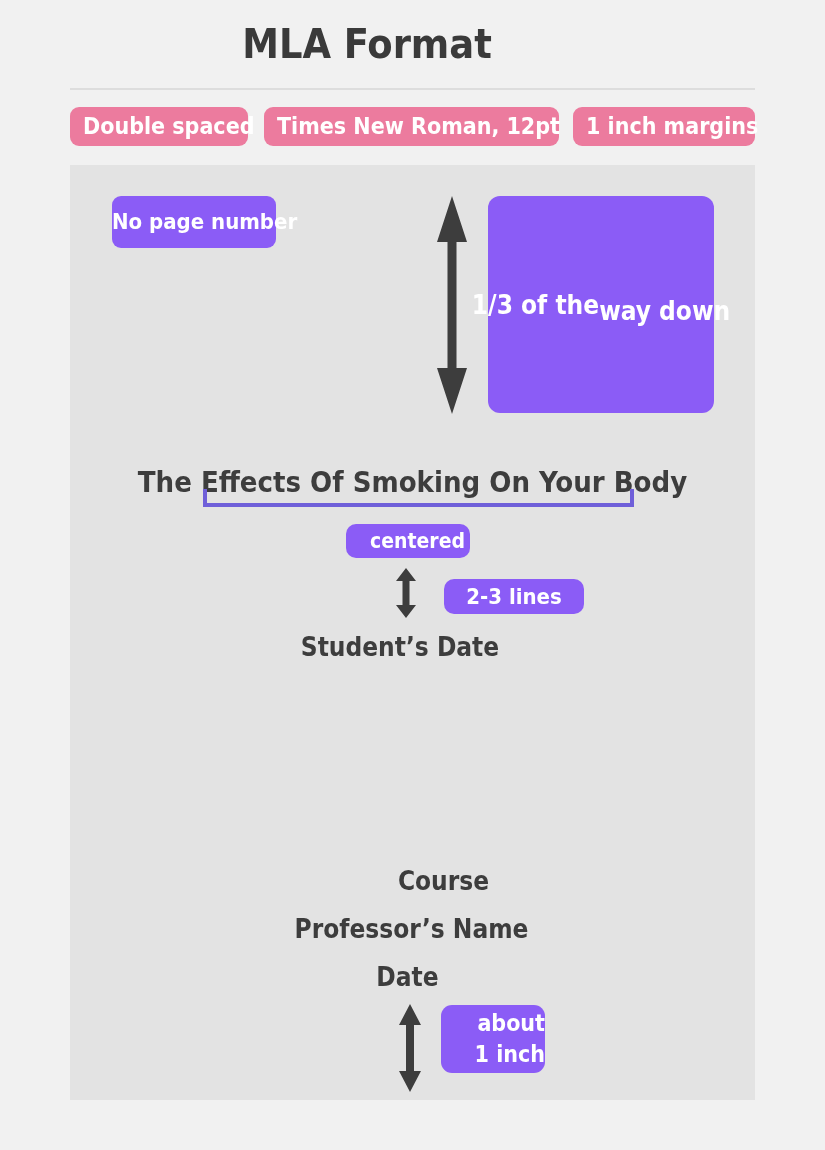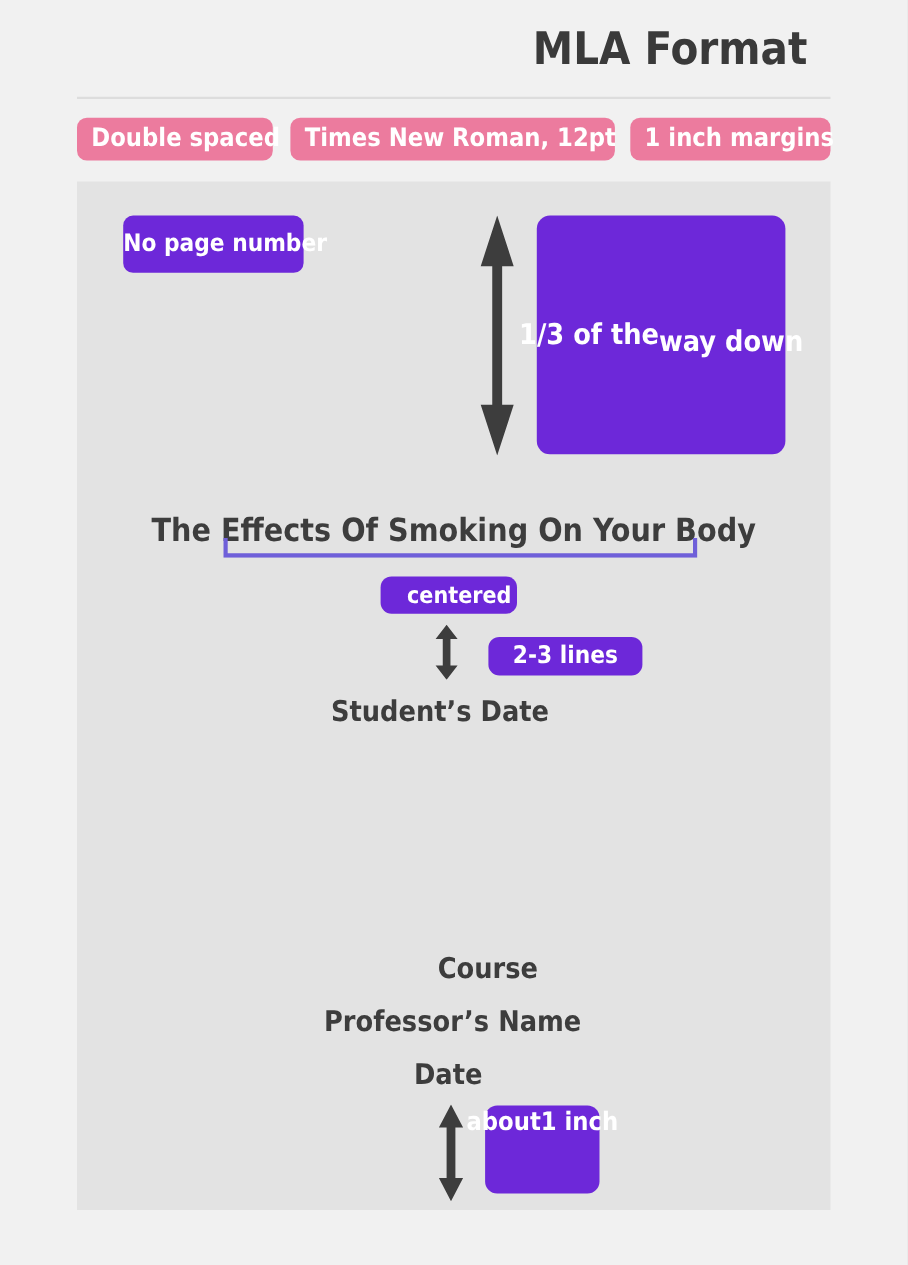--- a/index.html
+++ b/index.html
@@ -21,21 +21,21 @@
     left: 0; top: 0;
     width: 825px;
     height: 1150px;
   }
 
   
   .page-title {
     position: absolute;
     left: 0; top: 24px;
     width: 734px;
-    text-align: right;
+    text-align: center;
     font-size: 41px;
     font-weight: bold;
     color: #3a3a3a;
     letter-spacing: 0px;
     line-height: 1;
     font-stretch: condensed;
   }
 
   .divider {
     position: absolute;
@@ -77,21 +77,21 @@
     position: absolute;
     left: 70px; top: 165px;
     width: 685px;
     height: 935px;
     background: #e3e3e3;
   }
 
   
   .purple-badge {
     position: absolute;
-    background: #6d28d9;
+    background: #8b5cf6;
     color: #ffffff;
     font-weight: bold;
     text-align: center;
     white-space: nowrap;
     box-sizing: border-box;
     font-stretch: condensed;
   }
 
   .no-page-number {
     left: 112px; top: 196px;
@@ -127,27 +127,27 @@
     left: 432px; top: 579px;
     width: 140px; height: 35px;
     border-radius: 10px;
     font-size: 22px;
     line-height: 35px;
     margin-left: 12px;
   }
 
   .inch-box {
     left: 441px; top: 1005px;
-    width: 104px; height: 80px;
+    width: 104px; height: 68px;
     border-radius: 11px;
     font-size: 23px;
     line-height: 31px;
     display: flex;
-    flex-direction: row;
-    align-items: flex-start;
+    flex-direction: column;
+    align-items: flex-end;
     justify-content: center;
   }
 
   
   .doc-text {
     position: absolute;
     color: #3d3d3d;
     font-weight: bold;
     white-space: nowrap;
     font-stretch: condensed;

